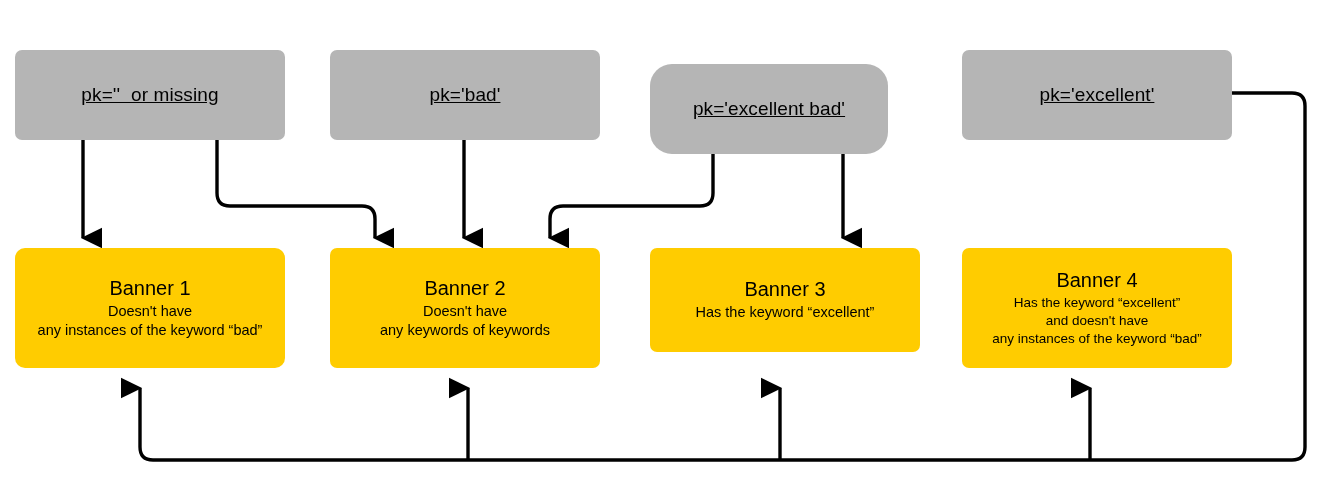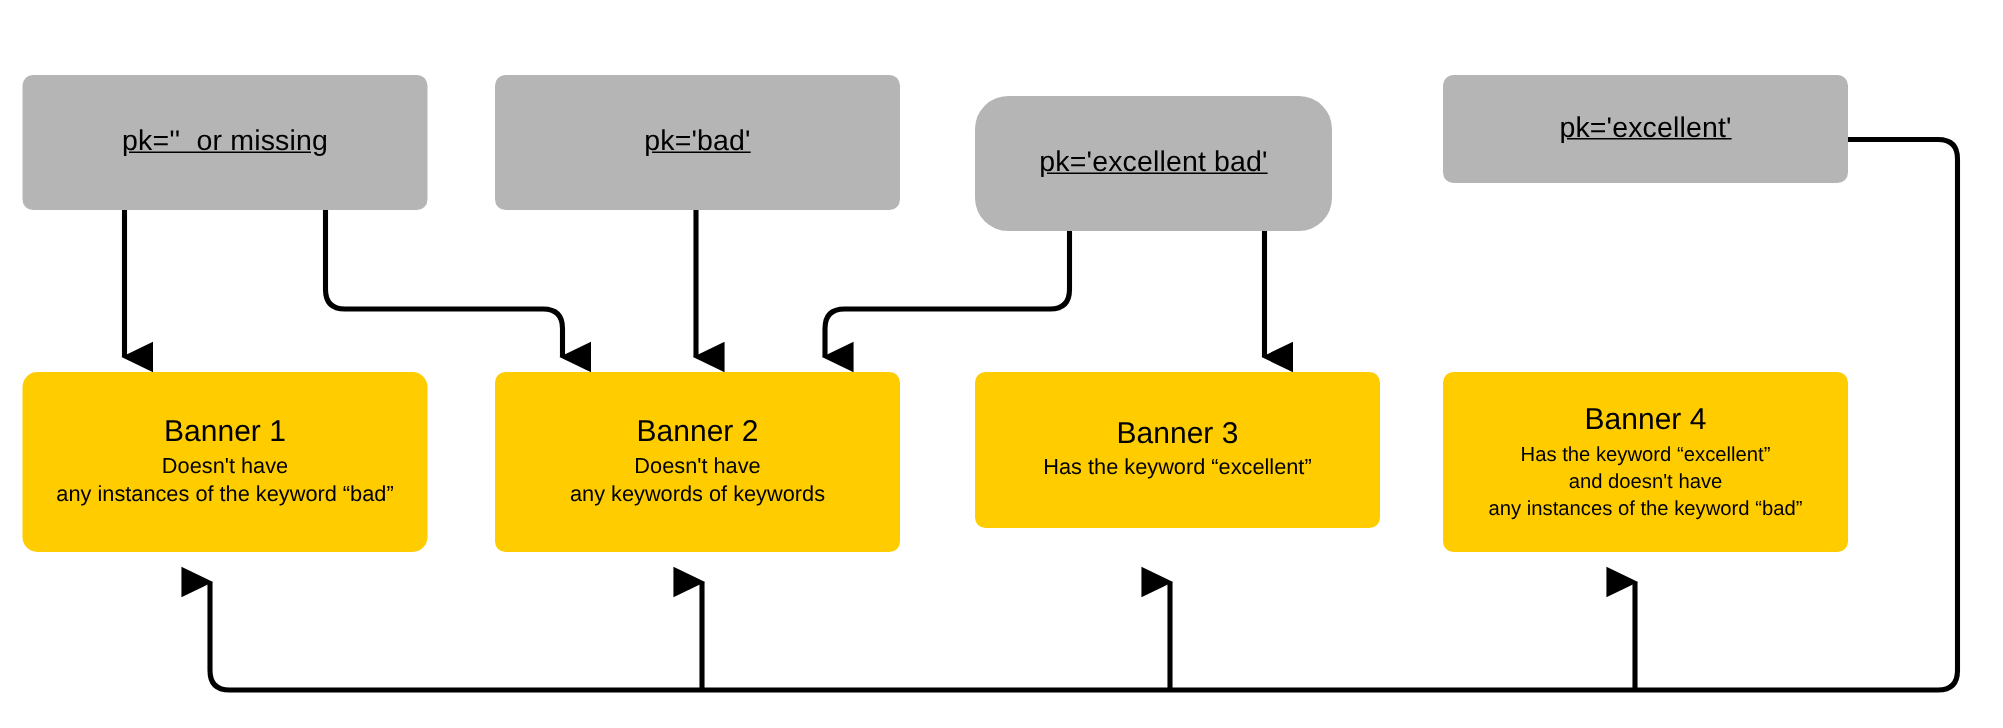--- a/index.html
+++ b/index.html
@@ -102,21 +102,21 @@
   </div>
 
   <div class="node cond" style="left:330px; top:50px; width:270px; height:90px;justify-content:center;">
     <div class="cond-label">pk='bad'</div>
   </div>
 
   <div class="node cond" style="left:650px; top:64px; width:238px; height:90px;border-radius:22px;">
     <div class="cond-label">pk='excellent bad'</div>
   </div>
 
-  <div class="node cond" style="left:962px; top:50px; width:270px; height:72px;">
+  <div class="node cond" style="left:962px; top:50px; width:270px; height:90px;">
     <div class="cond-label">pk='excellent'</div>
   </div>
 
   <div class="node banner" style="left:15px; top:248px; width:270px; height:120px;border-radius:10px;">
     <div class="banner-title">Banner 1</div>
     <div class="banner-line">Doesn't have</div>
     <div class="banner-line">any instances of the keyword “bad”</div>
   </div>
 
   <div class="node banner" style="left:330px; top:248px; width:270px; height:120px;">

